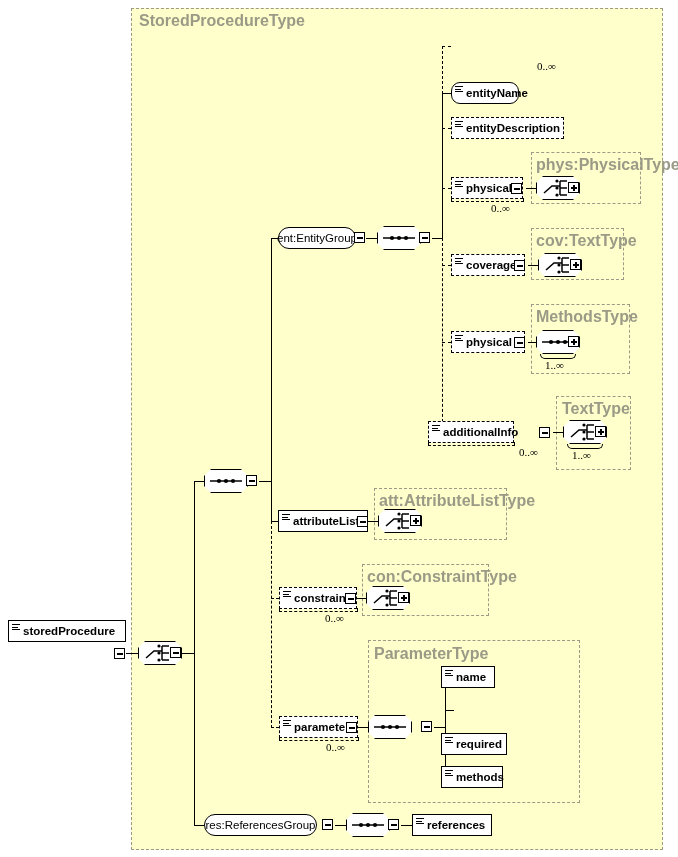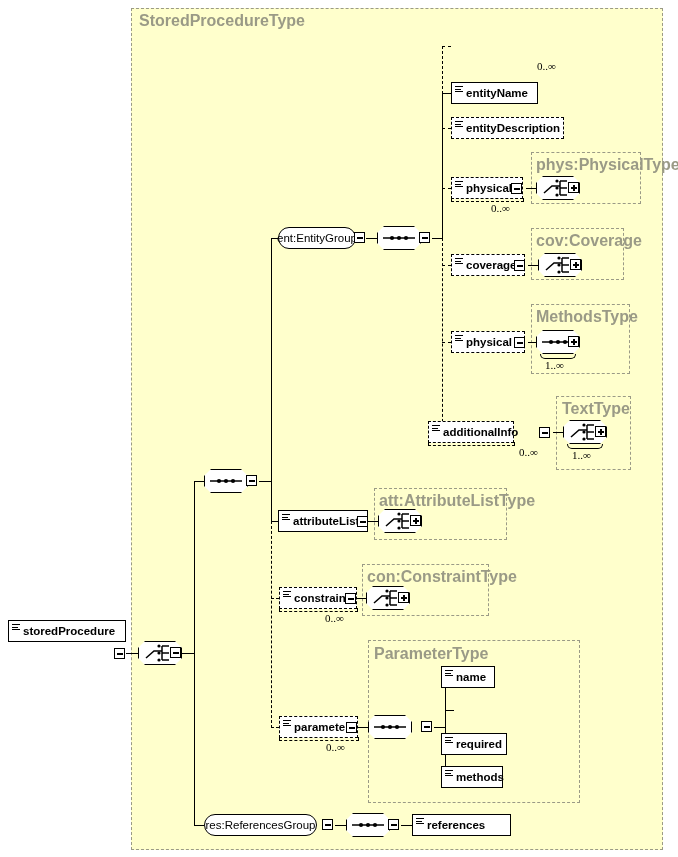--- a/index.html
+++ b/index.html
@@ -71,21 +71,21 @@
 
 <div id="canvas">
 
   <div class="typebox" style="left:131px;top:8px;width:532px;height:842px;"></div>
   <div class="typelabel" style="left:139px;top:12px;">StoredProcedureType</div>
 
   <div class="typebox plain" style="left:531px;top:152px;width:110px;height:52px;"></div>
   <div class="typelabel" style="left:536px;top:156px;">phys:PhysicalType</div>
 
   <div class="typebox plain" style="left:531px;top:228px;width:93px;height:52px;"></div>
-  <div class="typelabel" style="left:536px;top:232px;">cov:Coverage</div>
+  <div class="typelabel" style="left:536px;top:232px;">cov:TextType</div>
 
   <div class="typebox plain" style="left:531px;top:304px;width:99px;height:70px;"></div>
   <div class="typelabel" style="left:536px;top:308px;">MethodsType</div>
 
   <div class="typebox plain" style="left:556px;top:396px;width:75px;height:74px;"></div>
   <div class="typelabel" style="left:562px;top:400px;">TextType</div>
 
   <div class="typebox plain" style="left:374px;top:488px;width:133px;height:52px;"></div>
   <div class="typelabel" style="left:379px;top:492px;">att:AttributeListType</div>
 
@@ -211,21 +211,21 @@
       <circle cx="22" cy="12" r="2.1" fill="#000"></circle>
       <circle cx="29" cy="12" r="2.1" fill="#000"></circle>
     </svg>
   </div>
   <div class="tog" style="left:419px;top:232px;">
     <span class="h"></span>
   </div>
 
   <div class="occ" style="left:537px;top:60px;">0..∞</div>
 
-  <div class="el" style="left:451px;top:82px;width:87px;">
+  <div class="el" style="left:451px;top:82px;width:68px;border-radius:9px;">
     <span class="eglyph">
         <i></i>
         <i></i>
         <i></i>
       </span>
     <span>entityName</span>
   </div>
 
   <div class="el opt" style="left:451px;top:117px;width:113px;">
     <span class="eglyph">
@@ -483,21 +483,21 @@
     <svg width="44" height="24" viewBox="0 0 44 24">
       <line x1="6" y1="12" x2="38" y2="12" stroke="#000" stroke-width="1.5"></line>
       <circle cx="15" cy="12" r="2.1" fill="#000"></circle>
       <circle cx="22" cy="12" r="2.1" fill="#000"></circle>
       <circle cx="29" cy="12" r="2.1" fill="#000"></circle>
     </svg>
   </div>
   <div class="tog" style="left:388px;top:819px;">
     <span class="h"></span>
   </div>
-  <div class="el" style="left:412px;top:814px;width:99px;">
+  <div class="el" style="left:412px;top:814px;width:80px;">
     <span class="eglyph">
         <i></i>
         <i></i>
         <i></i>
       </span>
     <span>references</span>
   </div>
 
 </div>
 

